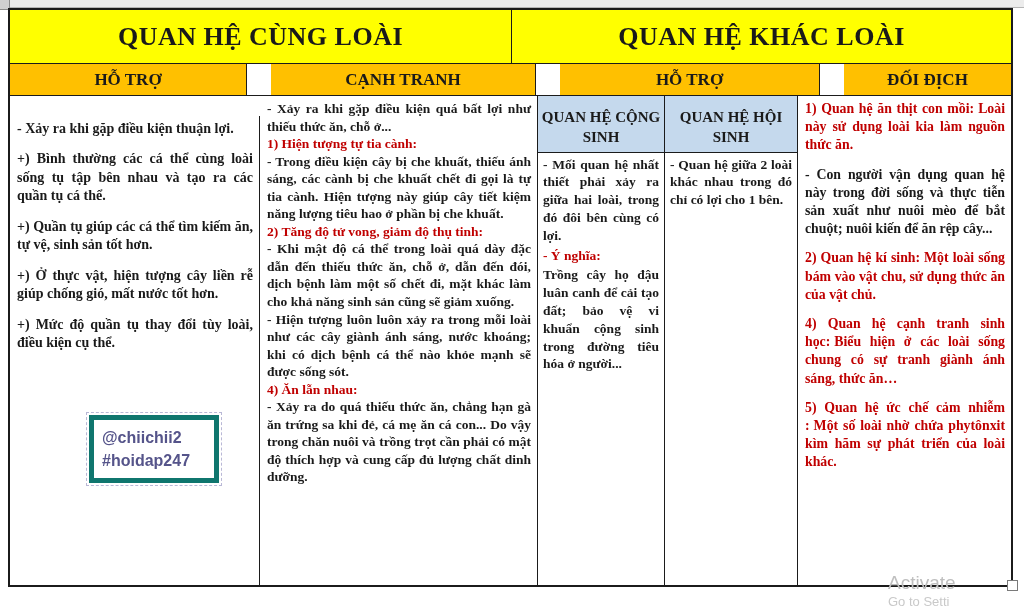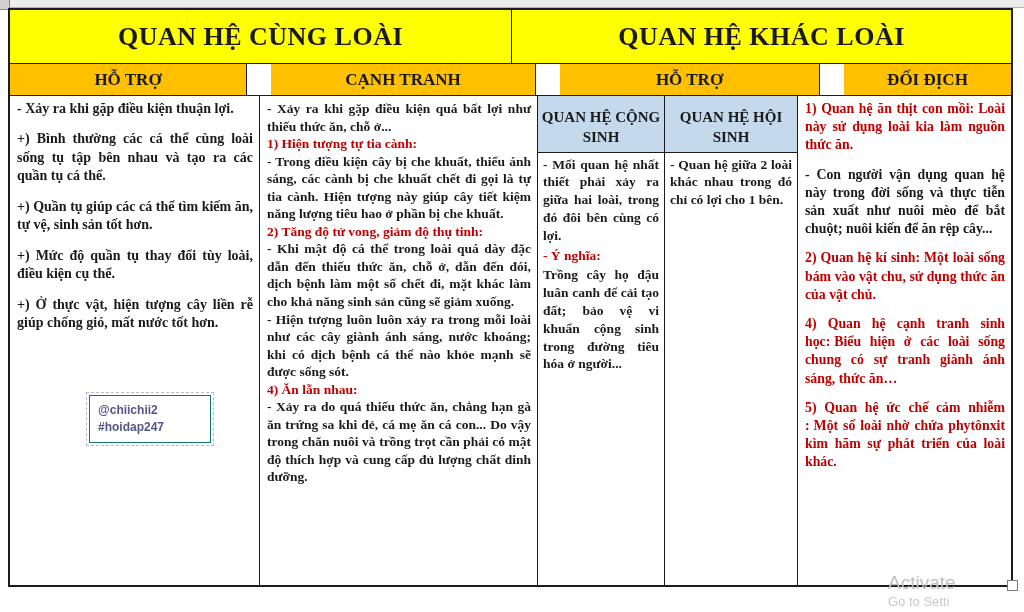--- a/index.html
+++ b/index.html
@@ -33,44 +33,44 @@
     background:#FFC000;display:flex;align-items:center;justify-content:center;
     font-size:17px;border-right:1px solid #1b1b1b;
   }
   .ccell:last-child{border-right:none;}
   .w1{width:236px;}.w2{width:264px;}.w3{width:259px;}.w4{flex:1;}
   .row-body{flex:1;display:flex;min-height:0;}
   .bcol{border-right:1px solid #1b1b1b;overflow:hidden;}
   .bcol:last-child{border-right:none;}
   .pad{padding:4px 6px 4px 7px;}
   .bcol p{margin:0;text-align:justify;}
-  .col1{font-size:14px;line-height:1.32;}
+  .col1{font-size:14px;line-height:1.32;margin-top:20px;}
   .col1 p{margin:0 0 12px;}
   .col2{font-size:13.5px;line-height:1.3;}
   .col3{display:flex;}
   .sub{display:flex;flex-direction:column;overflow:hidden;}
   .sub-a{width:126px;border-right:1px solid #1b1b1b;}
   .sub-b{flex:1;}
   .subhead{
     background:#C5D9ED;text-align:center;font-size:15px;line-height:1.35;
     padding:11px 2px 4px;border-bottom:1px solid #1b1b1b;
   }
   .subbody{font-size:13.5px;line-height:1.32;padding:3px 5px;}
   .subbody p{margin:0 0 2px;}
   .col4{font-size:13.8px;line-height:1.32;}
   .col4 p{margin:0 0 11px;}
   .t-red{color:#C00000;}
   .t-black{color:#1a1a1a;}
   .lead:not(:empty){margin-right:4px;}
   .wm-box{
     margin:62px 0 0 72px;width:104px;
-    border:1px solid #0f766e;outline:1px dashed #b9b8d6;outline-offset:2px;
+    border:5px solid #0f766e;outline:1px dashed #b9b8d6;outline-offset:2px;
     padding:6px 8px;background:#ffffff;
     font-family:"Liberation Sans","DejaVu Sans",sans-serif;
-    font-size:12px;font-weight:bold;color:#55548A;line-height:1.45;
+    font-size:16px;font-weight:bold;color:#55548A;line-height:1.45;
     text-align:left;
   }
   .activation{
     position:absolute;right:-14px;bottom:2px;width:150px;
     font-family:"Liberation Sans","DejaVu Sans",sans-serif;
     color:#BFBFBF;text-align:left;line-height:1.2;font-weight:normal;
   }
   .activation .a1{font-size:19px;}
   .activation .a2{font-size:13px;color:#C9C9C9;}
   .resize-handle{
@@ -109,22 +109,22 @@
       <span>ĐỐI ĐỊCH</span>
     </div>
   </div>
 
   <div class="row-body">
 
     <div class="bcol w1 col1 pad">
       <p>- Xảy ra khi gặp điều kiện thuận lợi.</p>
       <p>+) Bình thường các cá thể cùng loài sống tụ tập bên nhau và tạo ra các quần tụ cá thể.</p>
       <p>+) Quần tụ giúp các cá thể tìm kiếm ăn, tự vệ, sinh sản tốt hơn.</p>
+      <p>+) Ở thực vật, hiện tượng cây liền rễ giúp chống gió, mất nước tốt hơn.</p>
       <p>+) Mức độ quần tụ thay đổi tùy loài, điều kiện cụ thể.</p>
-      <p>+) Ở thực vật, hiện tượng cây liền rễ giúp chống gió, mất nước tốt hơn.</p>
       <div class="wm-box">
         <div>@chiichii2</div>
         <div>#hoidap247</div>
       </div>
     </div>
 
     <div class="bcol w2 col2 pad">
       <p class="t-black">- Xảy ra khi gặp điều kiện quá bất lợi như thiếu thức ăn, chỗ ở...</p>
       <p class="t-red">1) Hiện tượng tự tia cành:</p>
       <p class="t-black">- Trong điều kiện cây bị che khuất, thiếu ánh sáng, các cành bị che khuất chết đi gọi là tự tia cành. Hiện tượng này giúp cây tiết kiệm năng lượng tiêu hao ở phần bị che khuất.</p>

